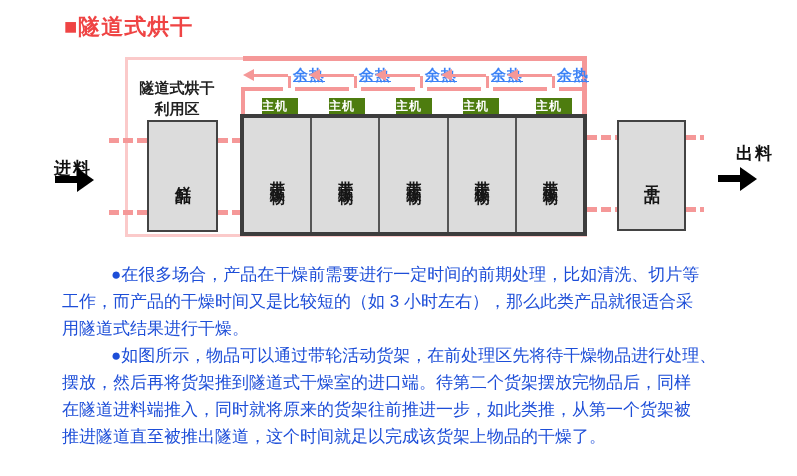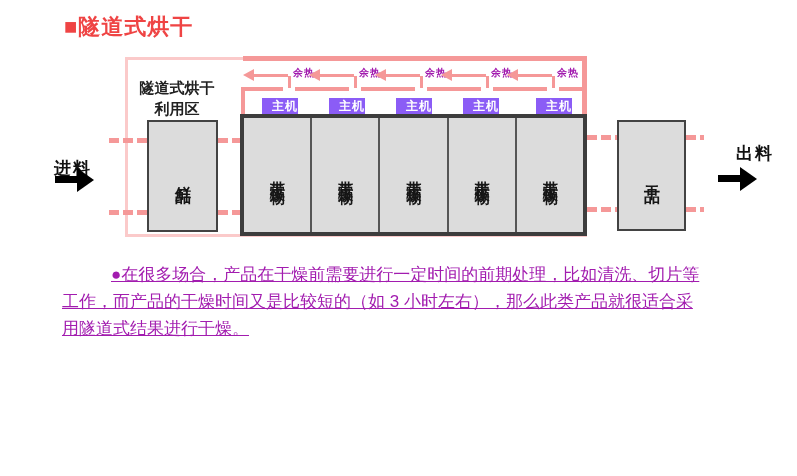--- a/index.html
+++ b/index.html
@@ -16,43 +16,43 @@
     color:#222;line-height:21px;white-space:pre-line;}
   
   .pinkbar{background:#f59898;}
   .duct-top{left:243px;top:56px;width:344px;height:5px;}
   .duct-right{left:582px;top:56px;width:5px;height:60px;}
   .duct-left{left:241px;top:87px;width:4px;height:28px;}
   .duct-seg{top:87px;height:4px;}
   .stub{top:76px;width:3px;height:12px;}
   .heat-line{top:74px;height:3px;}
   .heat-head{top:69px;width:0;height:0;border-top:6px solid transparent;border-bottom:6px solid transparent;border-right:11px solid #f59898;}
-  .heat-label{top:66px;font-size:10px;font-weight:600;color:#a21caf;letter-spacing:1px;}
+  .heat-label{top:66px;font-size:15px;font-weight:600;color:#3b82f6;letter-spacing:1px;text-decoration:underline;}
   
   .rail{height:5px;background:repeating-linear-gradient(90deg,#f59898 0 10px,rgba(0,0,0,0) 10px 14px);}
   
   .pbox{background:#dcdcdc;border:2px solid #434343;display:flex;align-items:center;justify-content:center;}
   .vtext{writing-mode:vertical-rl;text-orientation:upright;color:#161616;}
   .fresh{left:147px;top:120px;width:67px;height:108px;}
   .dry{left:617px;top:120px;width:65px;height:107px;}
   .pbox .vtext{font-size:16px;letter-spacing:3px;font-weight:600;}
   
   .tunnel{left:240px;top:114px;width:339px;height:114px;border:4px solid #3d3d3d;background:#dcdcdc;display:flex;}
   .cell{flex:1;display:flex;align-items:center;justify-content:center;}
   .cell + .cell{border-left:2px solid #565656;}
   .cell .vtext{font-size:15px;letter-spacing:3px;font-weight:600;}
   
-  .host{top:98px;width:36px;height:17px;background:#8b5cf6;color:#fff;font-size:12px;font-weight:bold;
-    text-align:right;line-height:17px;letter-spacing:1px;}
+  .host{top:98px;width:36px;height:17px;background:#4d7c0f;color:#fff;font-size:12px;font-weight:bold;
+    text-align:left;line-height:17px;letter-spacing:1px;}
   
   .flow-label{font-size:17px;color:#111;font-weight:600;letter-spacing:2px;}
   .arrow-shaft{height:7px;background:#000;}
   .arrow-head{width:0;height:0;border-top:12px solid transparent;border-bottom:12px solid transparent;border-left:17px solid #000;}
   
-  .body-text{left:62px;top:261px;width:682px;font-size:17px;line-height:27px;color:#a21caf;text-decoration:underline;}
+  .body-text{left:62px;top:261px;width:682px;font-size:17px;line-height:27px;color:#1d4ed8;}
   .body-text p{margin:0;white-space:pre-line;text-indent:49px;}
 </style>
 </head>
 <body>
 
 <div class="stage">
 
   <div class="abs title">■隧道式烘干</div>
 
   <div class="abs preheat-box"></div>
@@ -140,15 +140,19 @@
   </div>
 
   <div class="abs flow-label" style="left:736px;top:142px;">出料</div>
   <div class="abs arrow-shaft" style="left:718px;top:175px;width:22px;"></div>
   <div class="abs arrow-head" style="left:740px;top:167px;"></div>
 
   <div class="abs body-text">
     <p>●在很多场合，产品在干燥前需要进行一定时间的前期处理，比如清洗、切片等
 工作，而产品的干燥时间又是比较短的（如 3 小时左右），那么此类产品就很适合采
 用隧道式结果进行干燥。</p>
+    <p>●如图所示，物品可以通过带轮活动货架，在前处理区先将待干燥物品进行处理、
+摆放，然后再将货架推到隧道式干燥室的进口端。待第二个货架摆放完物品后，同样
+在隧道进料端推入，同时就将原来的货架往前推进一步，如此类推，从第一个货架被
+推进隧道直至被推出隧道，这个时间就足以完成该货架上物品的干燥了。</p>
   </div>
 
 </div>
 
 </body></html>

